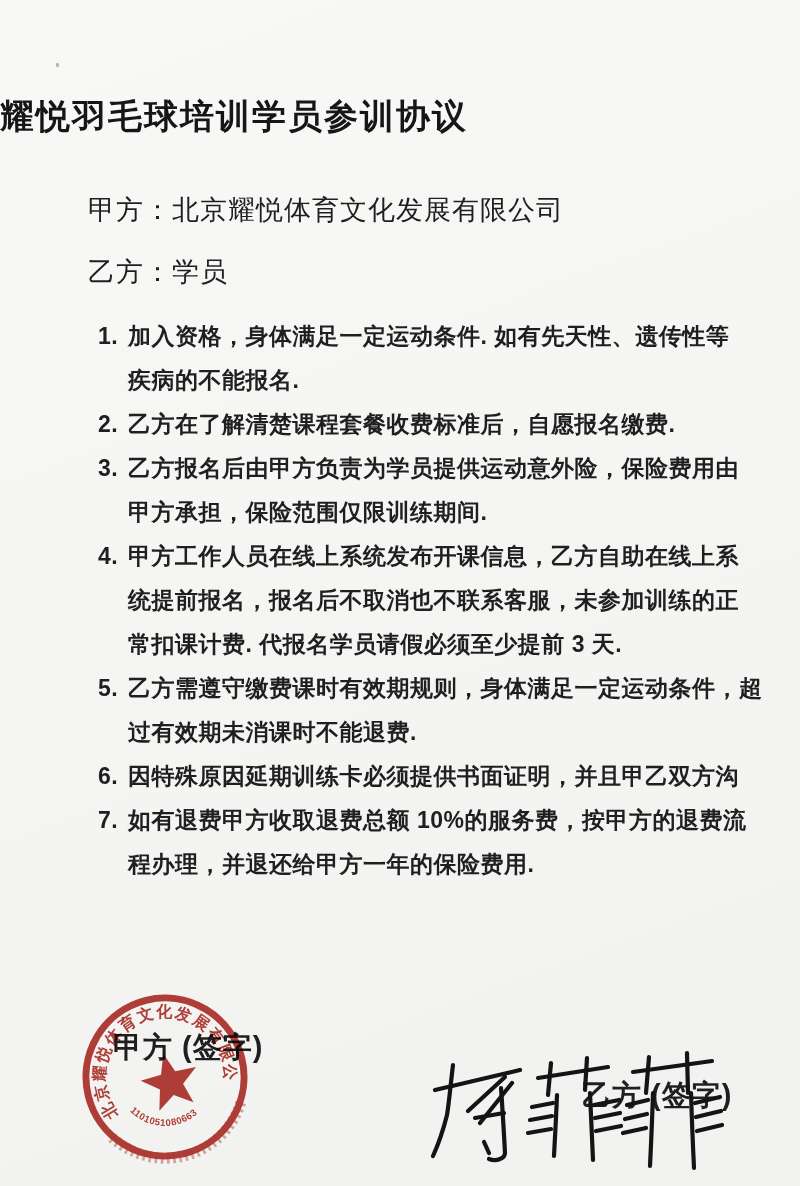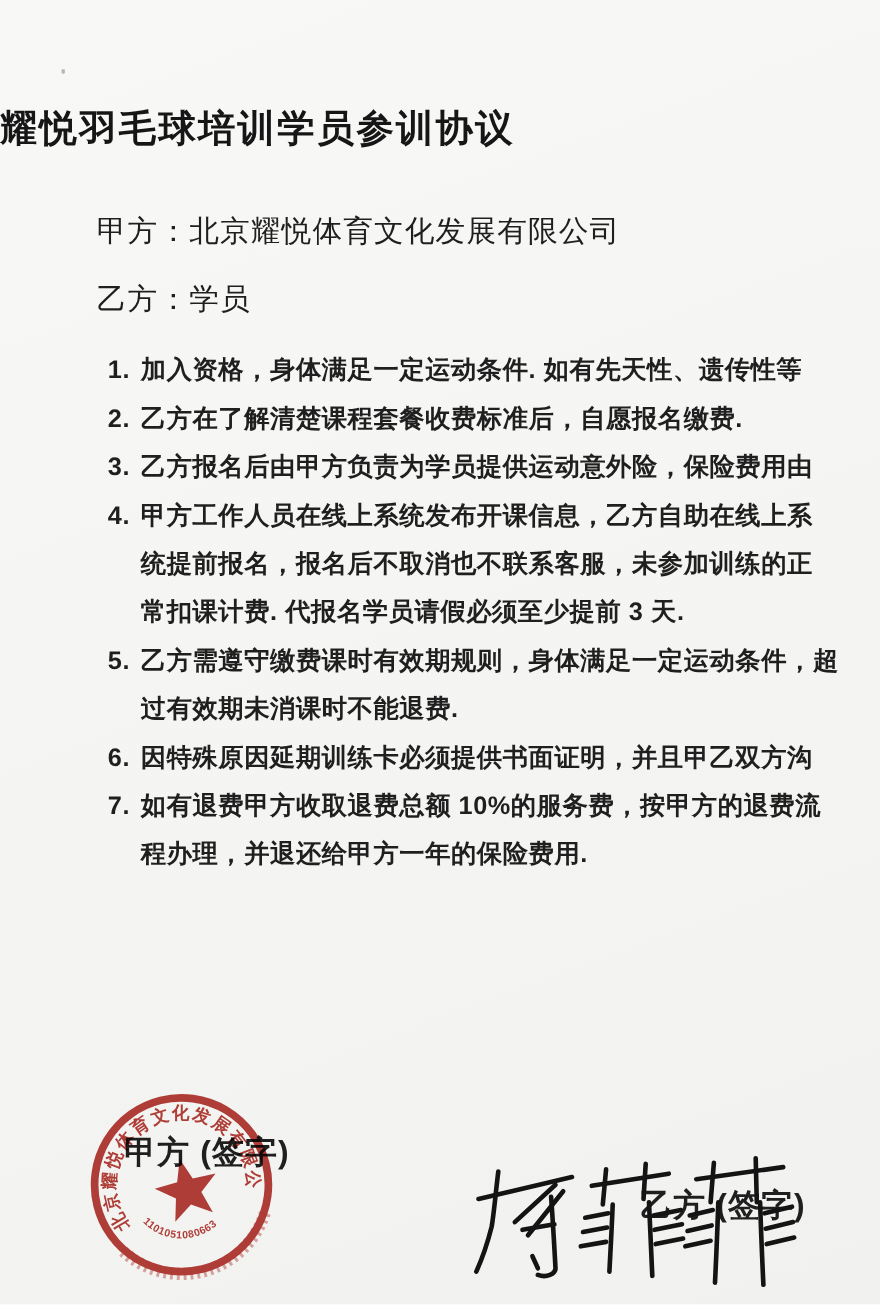--- a/index.html
+++ b/index.html
@@ -44,27 +44,33 @@
   <div class="doc-title">耀悦羽毛球培训学员参训协议</div>
 
   <div class="party party-a">甲方：北京耀悦体育文化发展有限公司</div>
   <div class="party party-b">乙方：学员</div>
 
   <div class="doc-body">
     <div class="row">
       <span class="num">1.</span>
       <span>加入资格，身体满足一定运动条件. 如有先天性、遗传性等</span>
     </div>
+    <div class="row cont">
+      <span>疾病的不能报名.</span>
+    </div>
     <div class="row">
       <span class="num">2.</span>
       <span>乙方在了解清楚课程套餐收费标准后，自愿报名缴费.</span>
     </div>
     <div class="row">
       <span class="num">3.</span>
       <span>乙方报名后由甲方负责为学员提供运动意外险，保险费用由</span>
+    </div>
+    <div class="row cont">
+      <span>甲方承担，保险范围仅限训练期间.</span>
     </div>
     <div class="row">
       <span class="num">4.</span>
       <span>甲方工作人员在线上系统发布开课信息，乙方自助在线上系</span>
     </div>
     <div class="row cont">
       <span>统提前报名，报名后不取消也不联系客服，未参加训练的正</span>
     </div>
     <div class="row cont">
       <span>常扣课计费. 代报名学员请假必须至少提前 3 天.</span>

